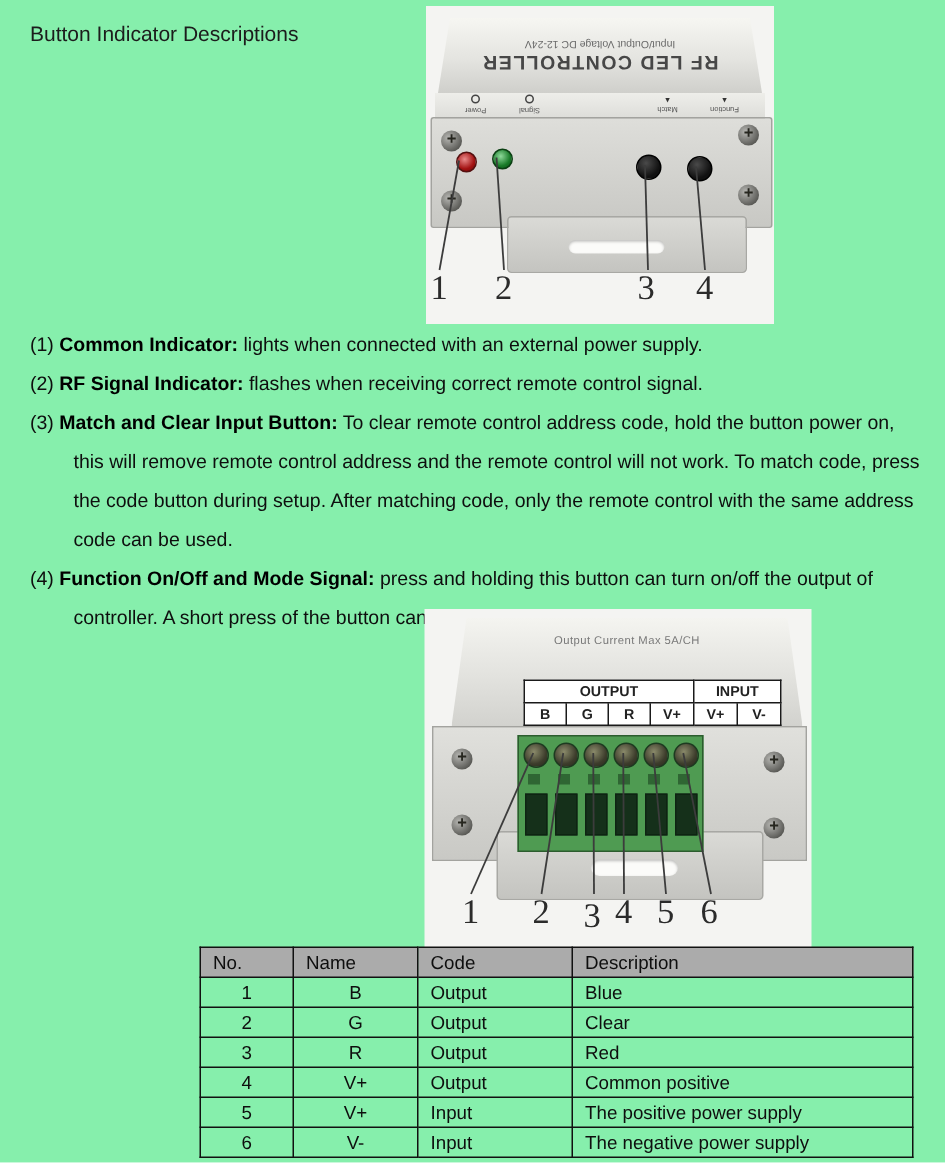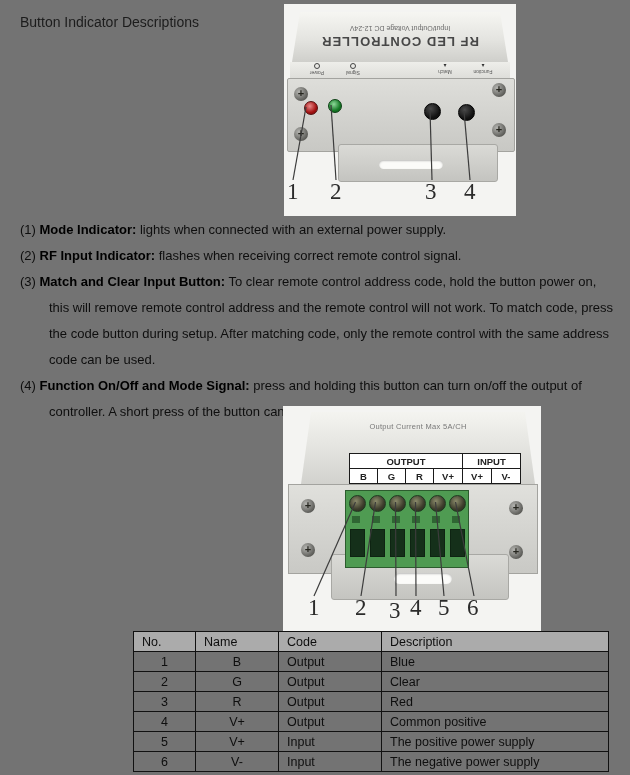--- a/index.html
+++ b/index.html
@@ -1,16 +1,16 @@
 <!DOCTYPE html>
 <html><head>
 <meta charset="utf-8">
 <style>
   html,body{margin:0;padding:0;background:#fff;}
-  .page{position:relative;width:630px;height:775px;background:#737373;overflow:hidden;
+  .page{position:relative;width:630px;height:775px;background:#86efac;overflow:hidden;
         font-family:"Liberation Sans",sans-serif;color:#111;}
   .section-title{position:absolute;font-size:14px;font-weight:400;color:#1c1c1c;}
   #title1{left:20px;top:14px;}
   #title2{left:20px;top:420px;}
 
   
   .photo{position:absolute;background:#f4f4f2;}
   #photo1{left:284px;top:4px;width:232px;height:212px;}
   #photo2{left:283px;top:406px;width:258px;height:226px;}
   .leader{position:absolute;left:0;top:0;z-index:5;}
@@ -142,26 +142,26 @@
     </svg>
     <div class="callout" style="left:3px;top:176px;">1</div>
     <div class="callout" style="left:46px;top:176px;">2</div>
     <div class="callout" style="left:141px;top:176px;">3</div>
     <div class="callout" style="left:180px;top:176px;">4</div>
   </div>
 
   <div class="desc-list">
     <div class="desc-item">
       <span>(1)</span>
-      <b>Mode Indicator:</b>
+      <b>Common Indicator:</b>
       <span>lights when connected with an external power supply.</span>
     </div>
     <div class="desc-item">
       <span>(2)</span>
-      <b>RF Input Indicator:</b>
+      <b>RF Signal Indicator:</b>
       <span>flashes when receiving correct remote control signal.</span>
     </div>
     <div class="desc-item">
       <span>(3)</span>
       <b>Match and Clear Input Button:</b>
       <span>To clear remote control address code, hold the button power on, this will remove remote control address and the remote control will not work.  To match code, press the code button during setup.  After matching code, only the remote control with the same address code can be used.</span>
     </div>
     <div class="desc-item">
       <span>(4)</span>
       <b>Function On/Off and Mode Signal:</b>

